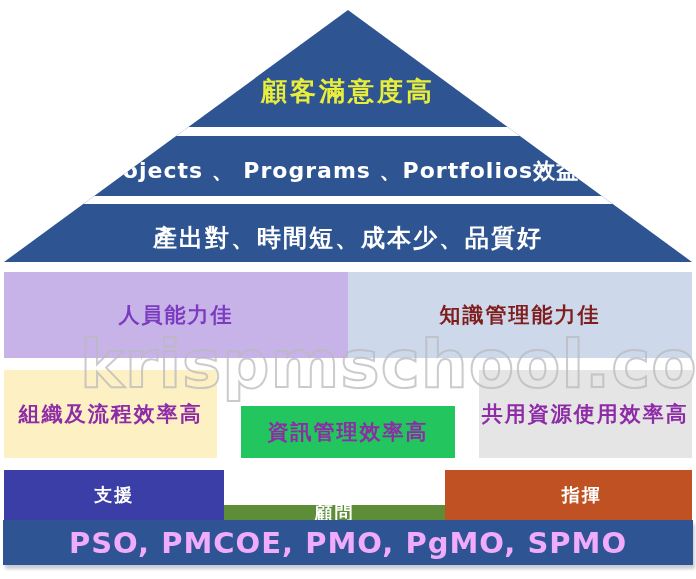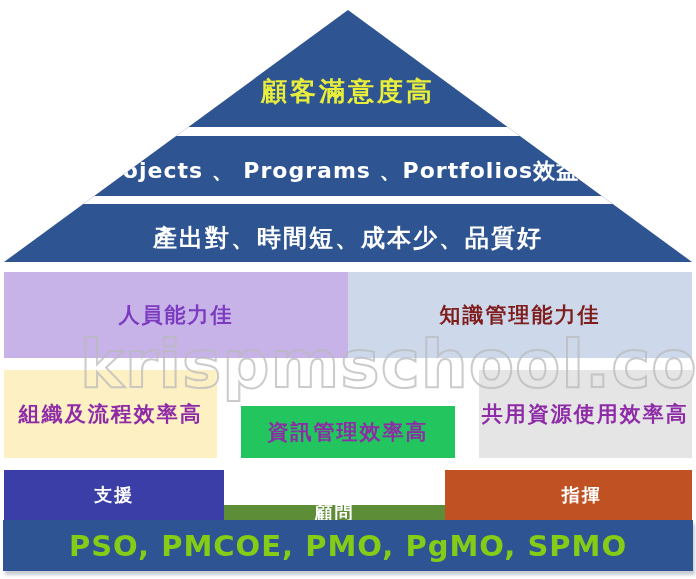--- a/index.html
+++ b/index.html
@@ -84,25 +84,25 @@
     font-weight: bold;
     letter-spacing: 2px;
   }
 
   
   .footer-bar {
     position: absolute;
     left: 3px;
     top: 520px;
     width: 690px;
-    height: 51px;
+    height: 45px;
     display: flex;
     align-items: center;
     justify-content: center;
-    color: #84cc16;
+    color: #f0abfc;
     font-size: 29px;
     font-weight: bold;
     letter-spacing: 1px;
     box-shadow: 2px 4px 3px #c9cdd3;
     white-space: nowrap;
   }
 
   
   .watermark {
     position: absolute;

